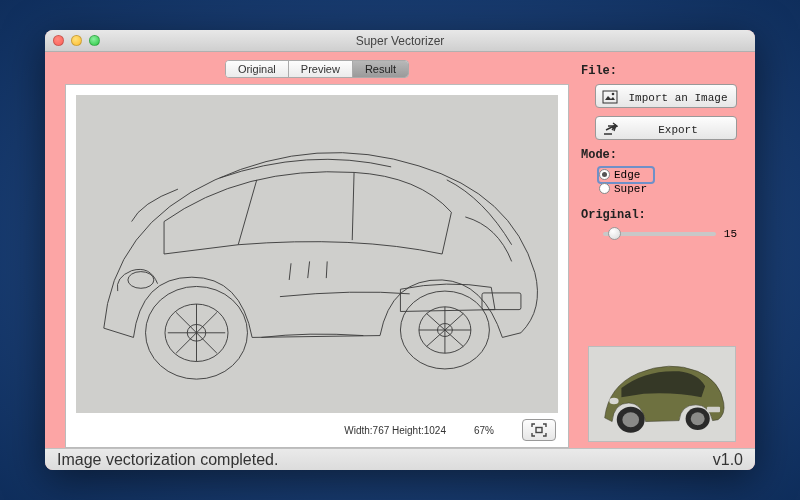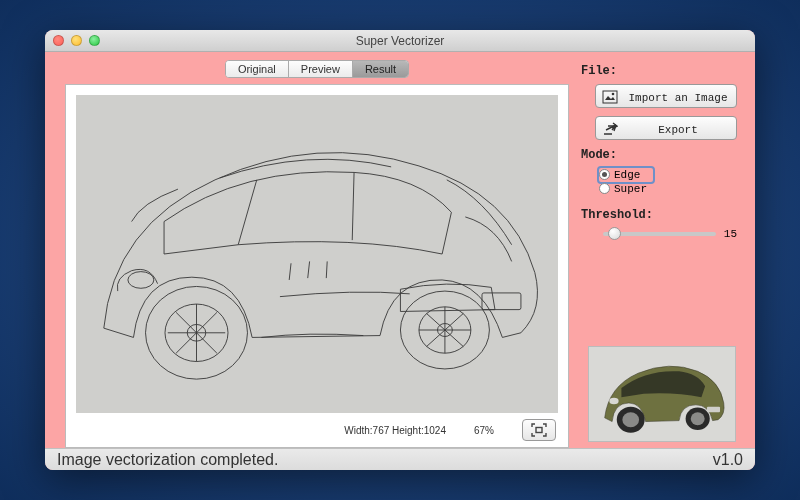--- a/index.html
+++ b/index.html
@@ -203,21 +203,21 @@
         <div class="radio-row sel">
           <span class="radio checked"></span>
           <span>Edge</span>
         </div>
         <div class="radio-row">
           <span class="radio"></span>
           <span>Super</span>
         </div>
       </div>
 
-      <div class="sec-label">Threshold:</div>
+      <div class="sec-label">Original:</div>
       <div class="slider-row">
         <div class="slider">
           <div class="thumb"></div>
         </div>
         <span>15</span>
       </div>
 
       <div class="thumb-preview">
         <svg viewBox="0 0 148 96">
           <rect x="0" y="0" width="148" height="96" fill="#d9d9d6"></rect>

